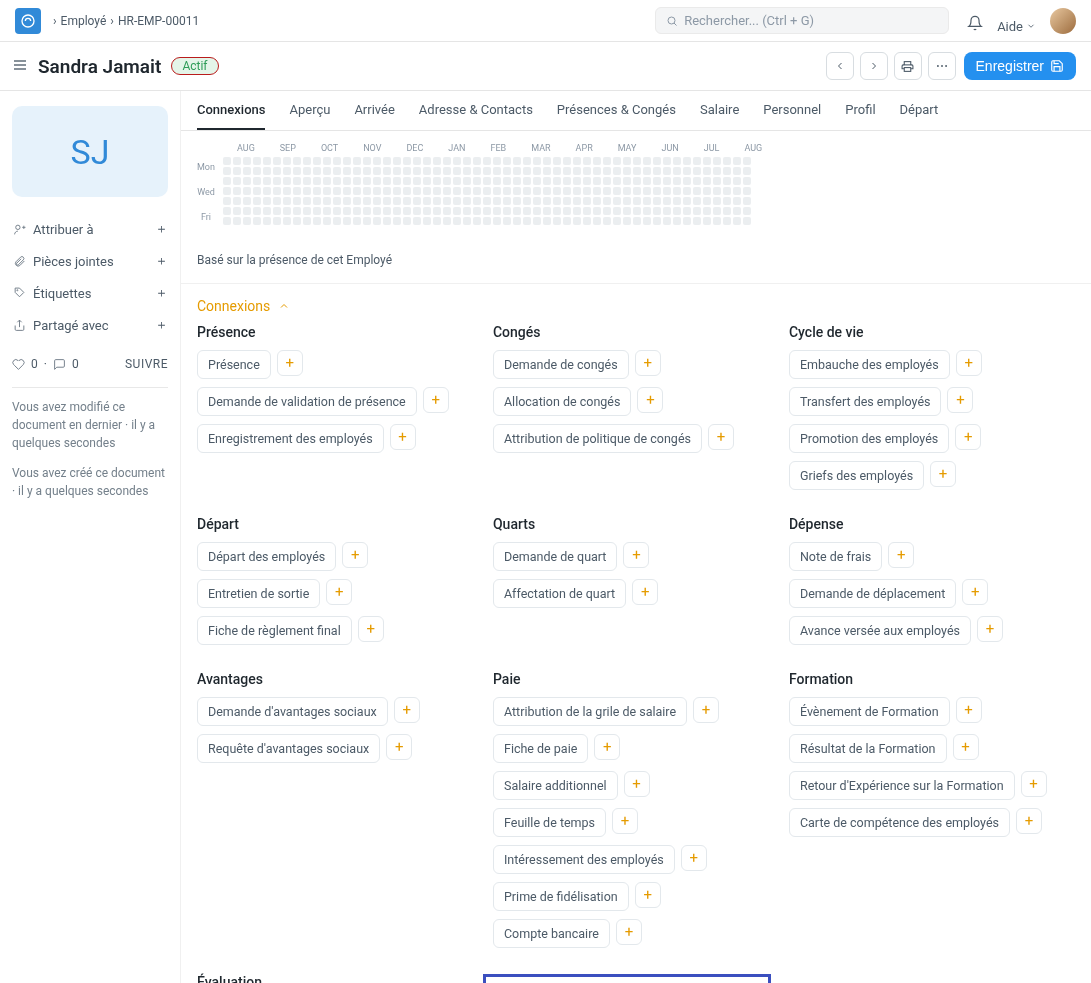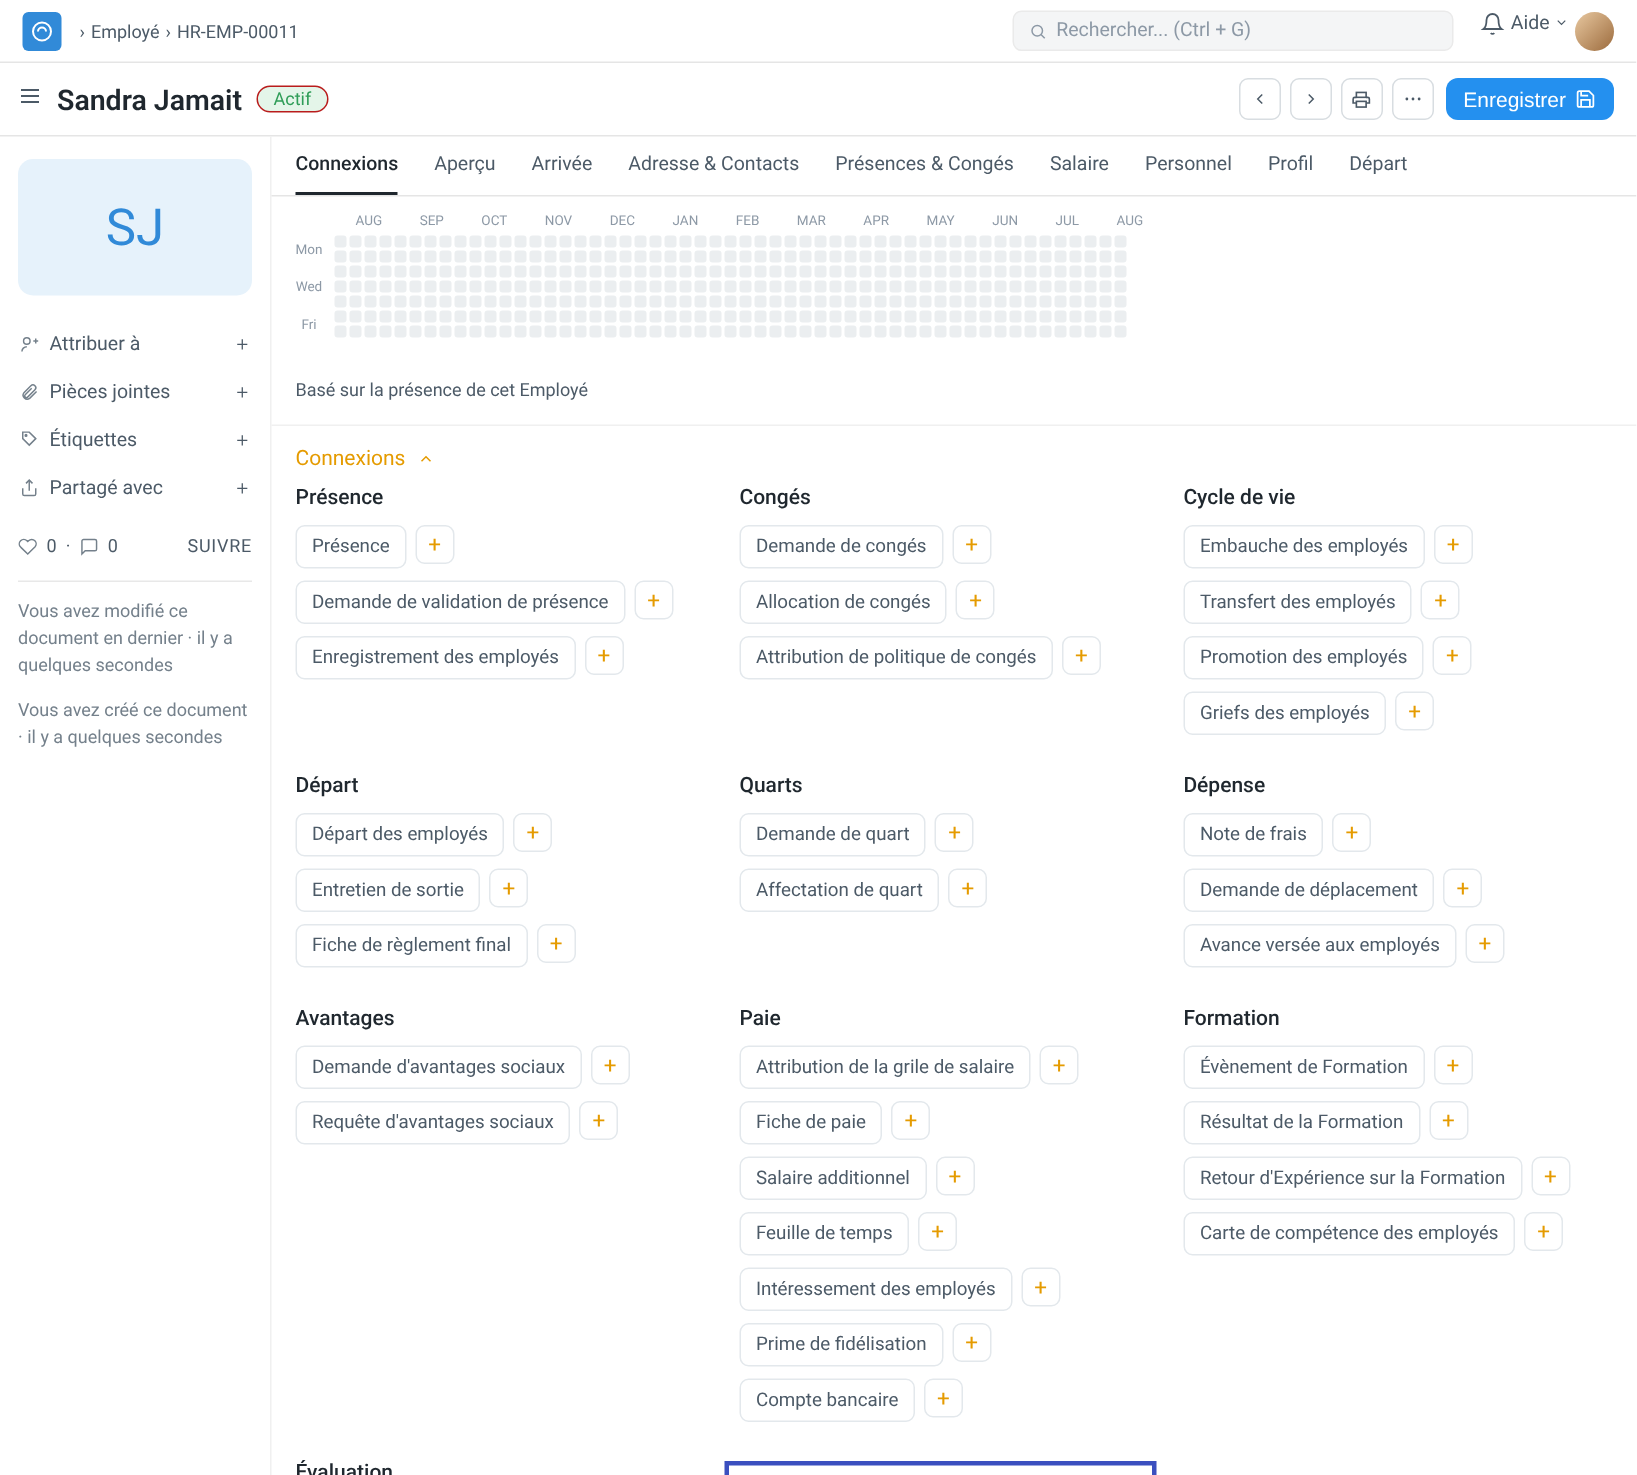--- a/index.html
+++ b/index.html
@@ -39,21 +39,21 @@
   display: flex;
   align-items: center;
   background: #F4F5F6;
   border: 1px solid #EAEAEA;
   border-radius: 6px;
   padding: 5px 10px;
   width: 294px;
   color: #8D99A6;
 }
 .search-box svg { margin-right: 6px; }
-.top-icons { display: flex; align-items: flex-start; gap: 4px; margin-left: 18px; }
+.top-icons { display: flex; align-items: flex-end; gap: 14px; margin-left: 18px; }
 .help-link { display: flex; align-items: center; gap: 3px; color: #4C5A67; font-size: 13px;}
 .avatar-img {
   width: 26px; height: 26px; border-radius: 50%;
   background: linear-gradient(135deg,#e8c8a0,#9c6b3d);
 }
 .titlebar {
   display: flex;
   align-items: center;
   padding: 10px 15px 10px 12px;
   border-bottom: 1px solid #E5E5E5;

